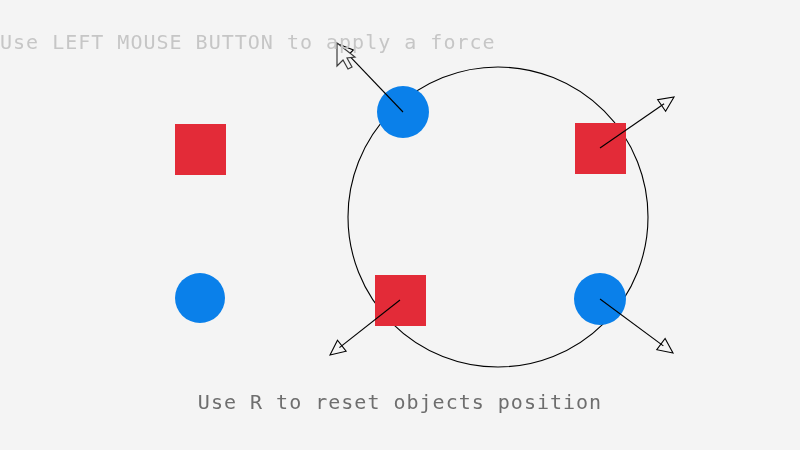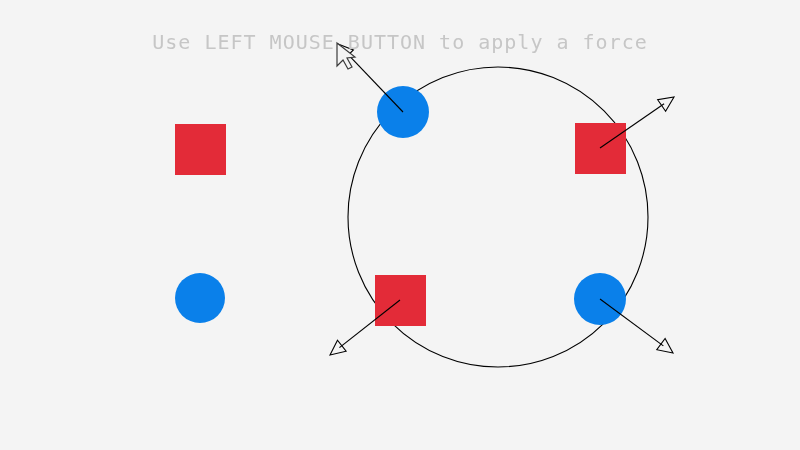--- a/index.html
+++ b/index.html
@@ -31,21 +31,20 @@
     position: absolute;
     white-space: pre;
     font-family: "DejaVu Sans Mono", monospace;
     letter-spacing: 1px;
     user-select: none;
   }
   #hint-top {
     left: 0;
     right: 0;
     top: 30px;
-    text-align: center;
     font-size: 20px;
     color: #c6c6c6;
   }
   #hint-bottom {
     left: 0;
     right: 0;
     top: 390px;
     text-align: center;
     font-size: 20px;
     color: #6e6e6e;
@@ -91,14 +90,15 @@
       <line x1="600" y1="299" x2="663.3526335300278" y2="345.863591926322" stroke="#000000" stroke-width="1.1"></line>
       <polygon points="673,353 656.7778872028892,349.70712034871957 665.1036966221803,338.4518594670854" fill="none" stroke="#000000" stroke-width="1.1"></polygon>
     </g>
 
     <polygon points="337,43 337,66 343,60 348,69 352,67 347,58 355,57" fill="#f4f4f4" stroke="#3a3a3a" stroke-width="1.2" stroke-linejoin="miter"></polygon>
 
   </svg>
 
   <div class="hud-text" id="hint-top" style="color: rgb(198, 198, 198);">Use LEFT MOUSE BUTTON to apply a force</div>
 
+  <div class="hud-text" id="hint-bottom" style="color: rgb(110, 110, 110);">Use R to reset objects position</div>
 
 </div>
 
 </body></html>

